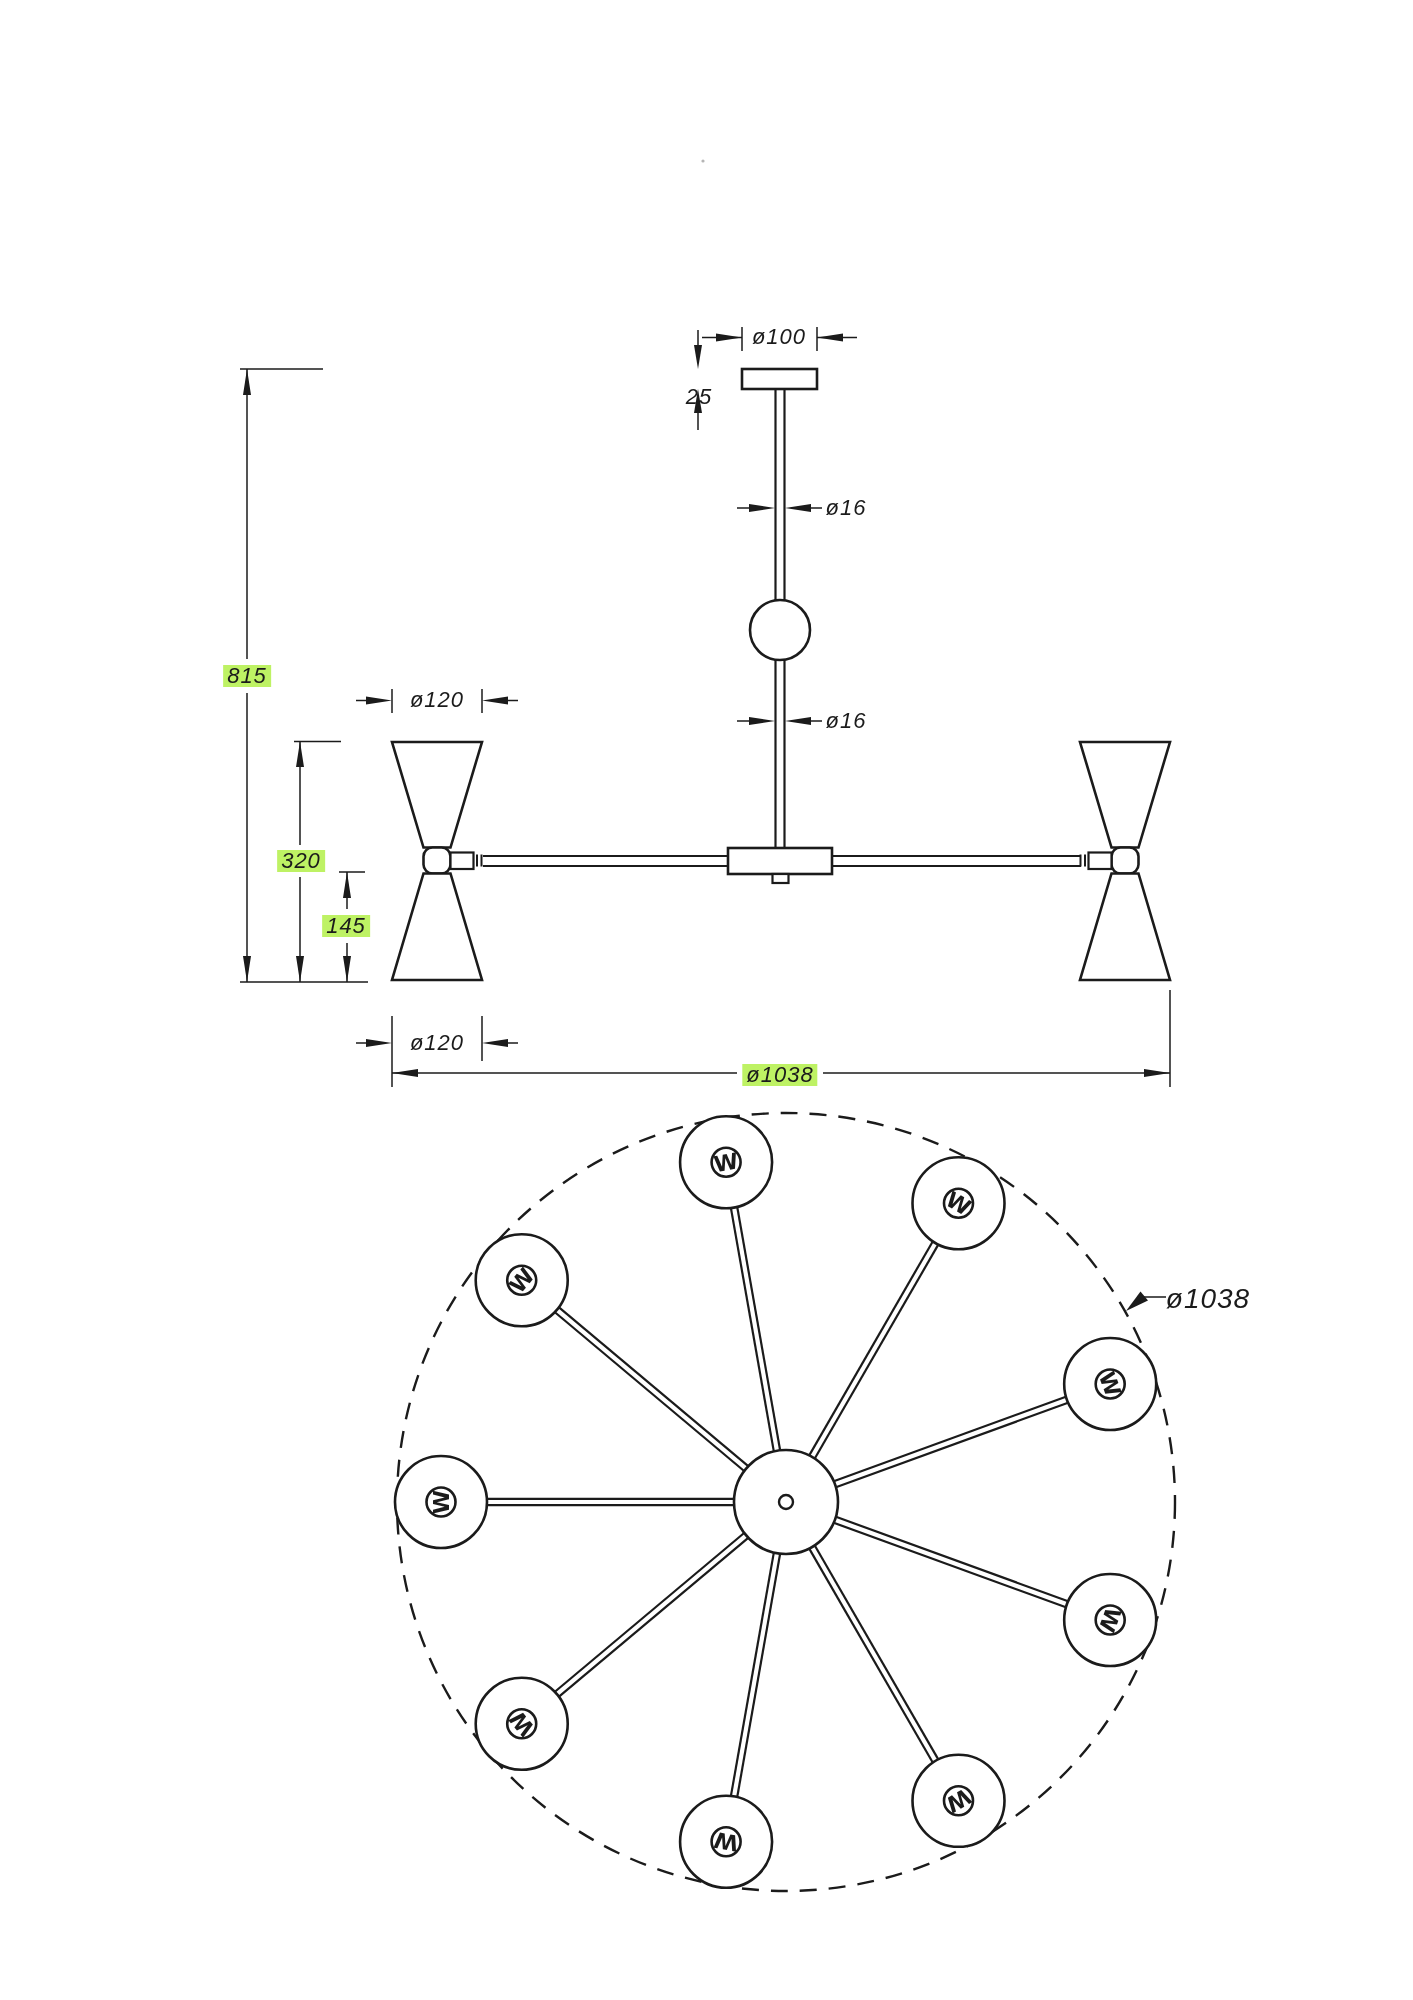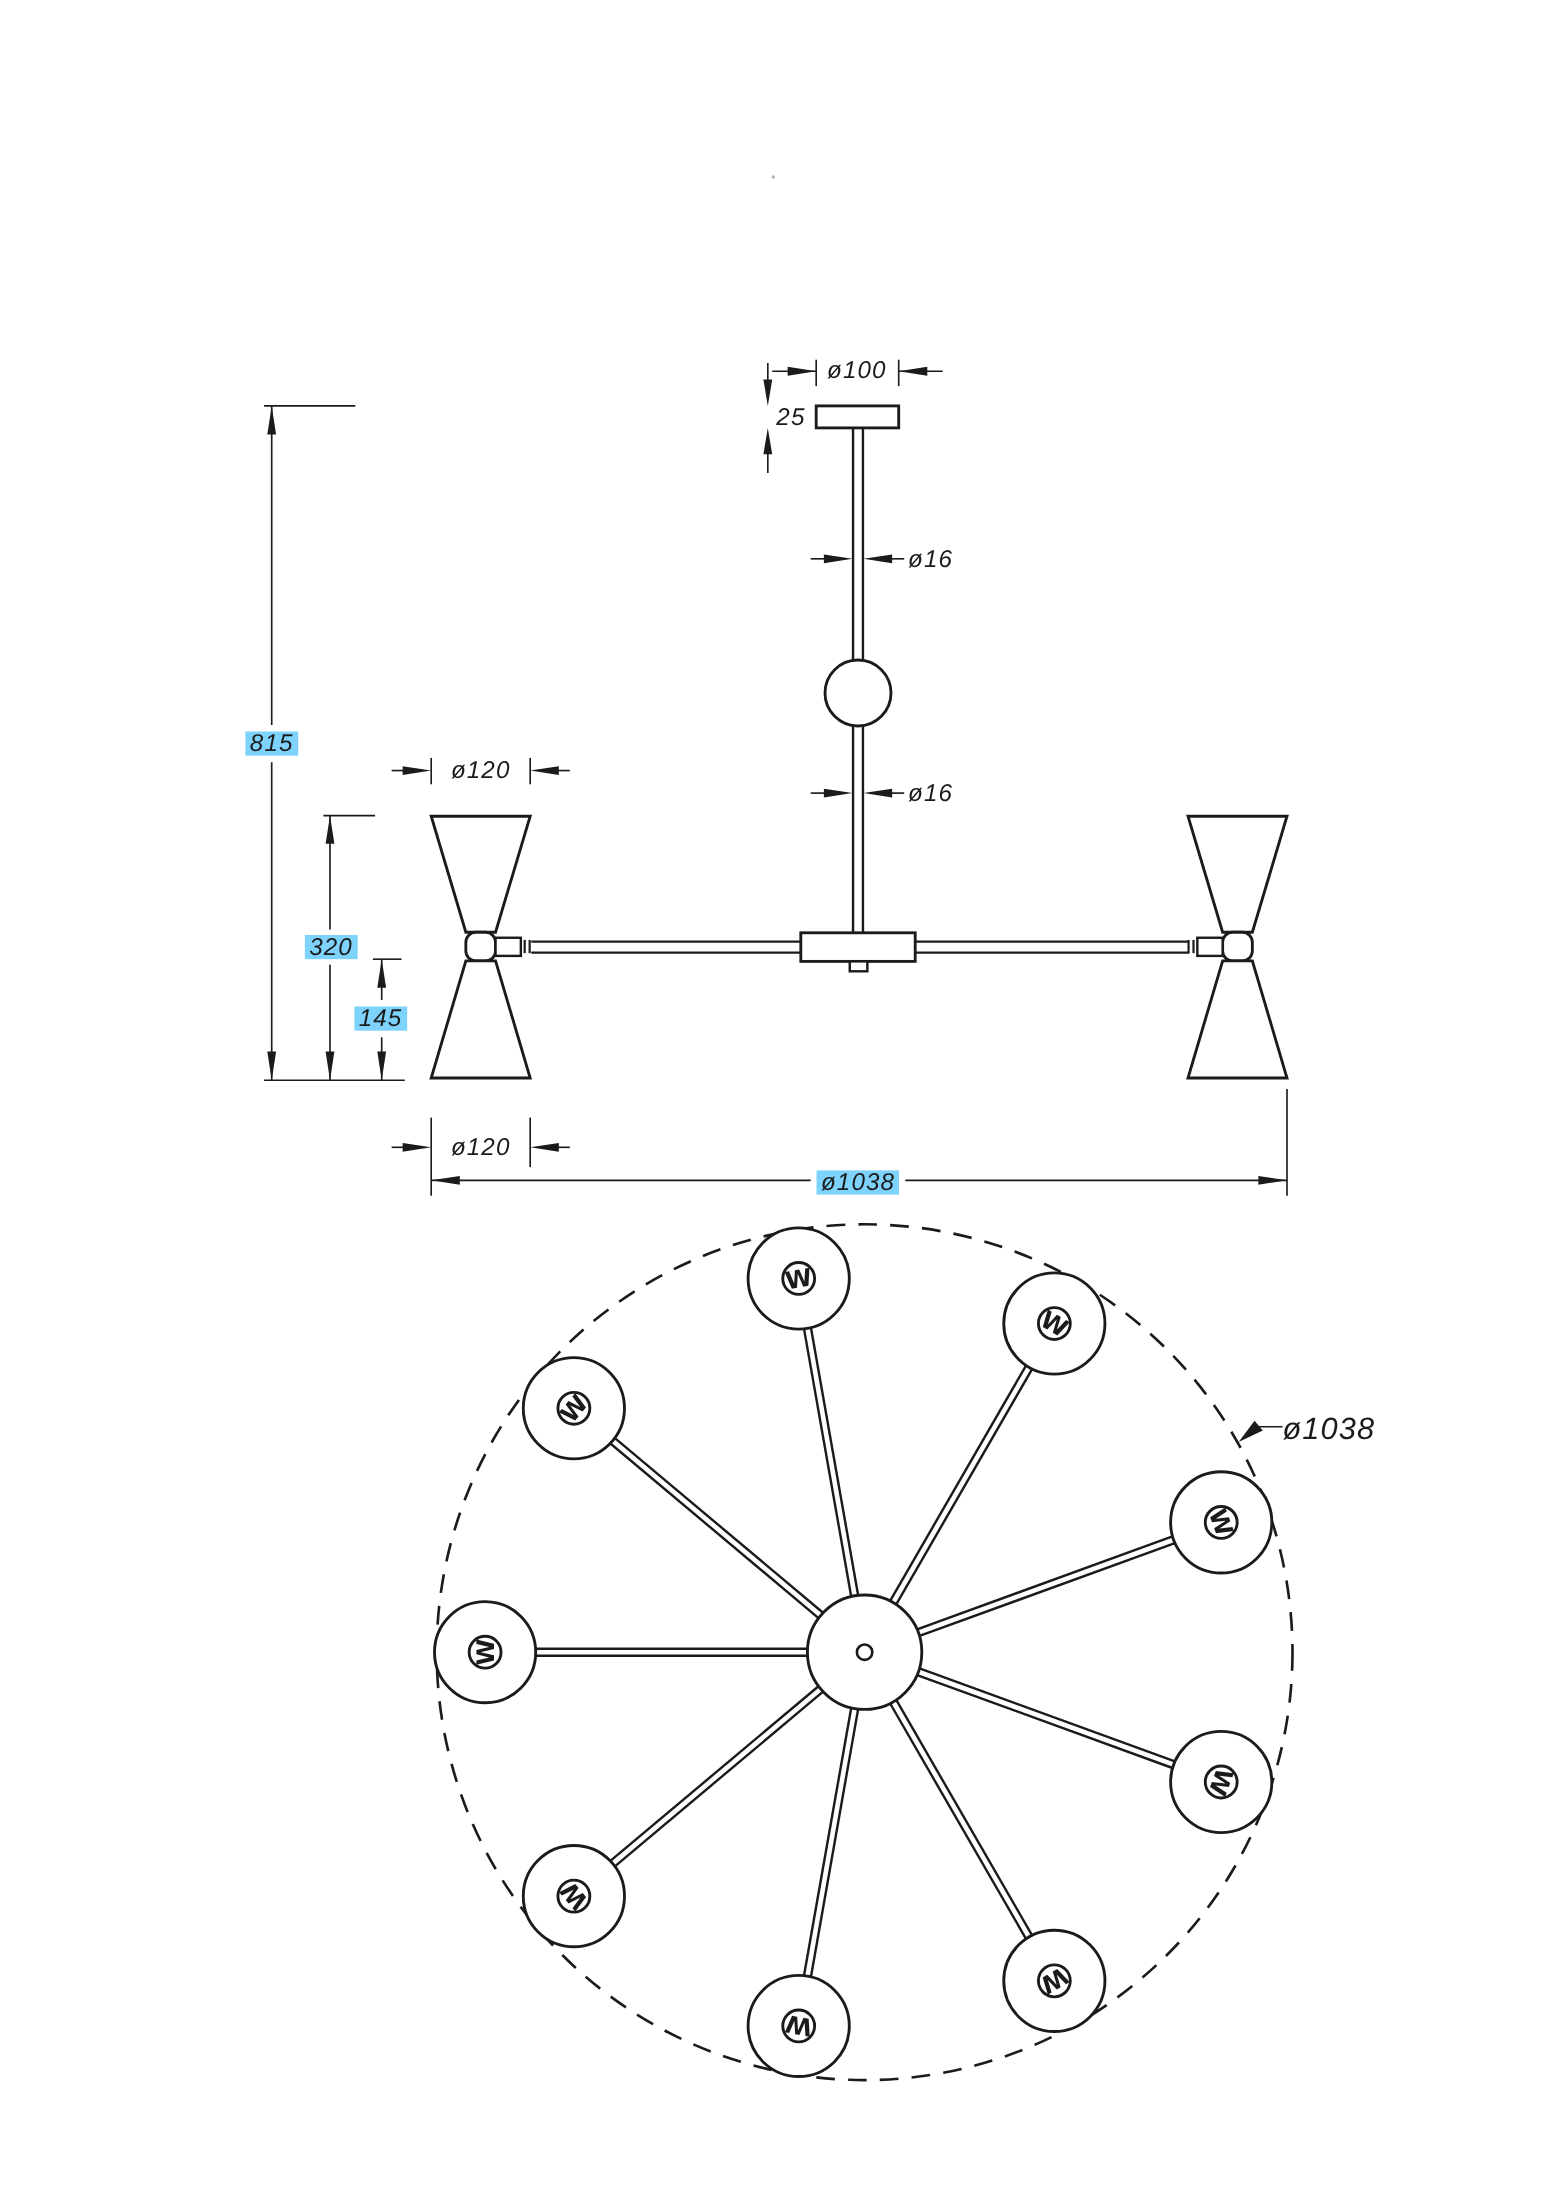--- a/index.html
+++ b/index.html
@@ -14,21 +14,21 @@
   .dim-label{
     position:absolute;
     transform:translate(-50%,-50%);
     font-style:italic;
     font-size:22px;
     letter-spacing:1px;
     color:#1b1b1b;
     white-space:nowrap;
     line-height:1;
   }
-  .dim-label.bg{background:#7dd3fc;padding:0 4px;}
+  .dim-label.bg{background:#bef264;padding:0 4px;}
   .plan-label{font-size:28px;}
 </style>
 </head>
 <body>
 
 <div id="canvas">
 
   <svg id="linework" width="1413" height="2000" viewBox="0 0 1413 2000" fill="none" stroke-linecap="butt">
 
     <g stroke="#1b1b1b">
@@ -224,21 +224,21 @@
       <circle cx="786" cy="1502" r="7" fill="#ffffff" stroke-width="2.4"></circle>
 
       <g stroke-width="1.5">
         <path d="M1166,1297 L1143,1297 L1131,1307"></path>
         <polygon points="1126,1311 1140.5,1291.5 1148,1300.5" fill="#1b1b1b" stroke="none"></polygon>
       </g>
     </g>
   </svg>
 
   <span class="dim-label" style="left:779px;top:337px;">ø100</span>
-  <span class="dim-label" style="left:699px;top:379px;margin-left:20px;">25</span>
+  <span class="dim-label" style="left:699px;top:397px;">25</span>
   <span class="dim-label" style="left:846px;top:508px;">ø16</span>
   <span class="dim-label" style="left:846px;top:721px;">ø16</span>
   <span class="dim-label bg" style="left:247px;top:676px;">815</span>
   <span class="dim-label" style="left:437px;top:700px;">ø120</span>
   <span class="dim-label bg" style="left:301px;top:861px;">320</span>
   <span class="dim-label bg" style="left:346px;top:926px;font-style:italic;">145</span>
   <span class="dim-label" style="left:437px;top:1043px;">ø120</span>
   <span class="dim-label bg" style="left:780px;top:1075px;">ø1038</span>
   <span class="dim-label plan-label" style="left:1208px;top:1299px;">ø1038</span>
 </div>

